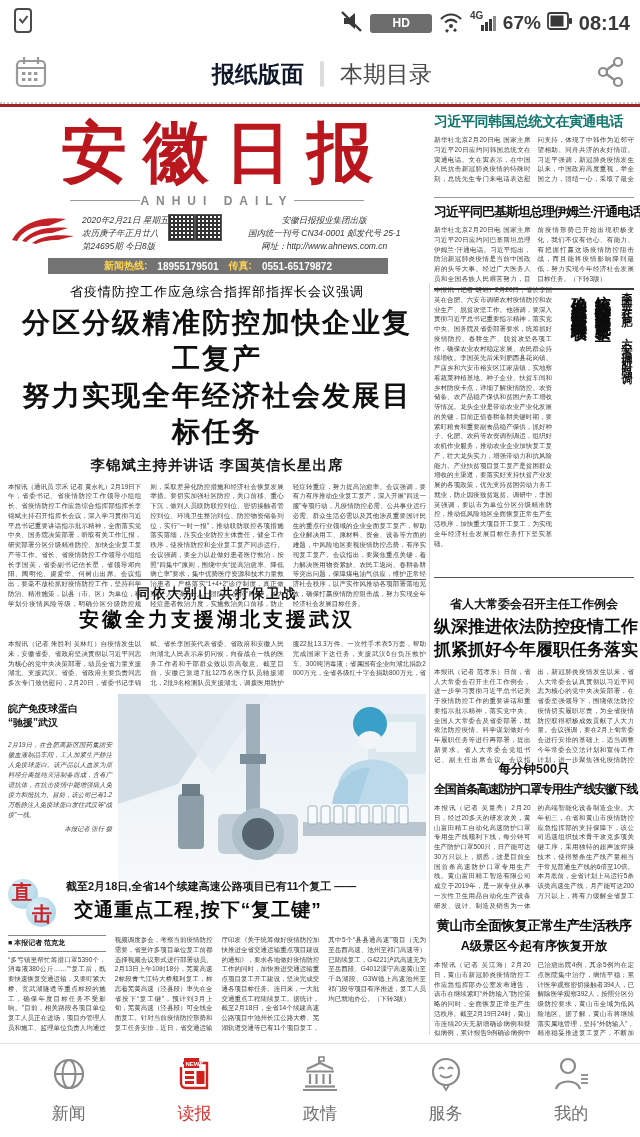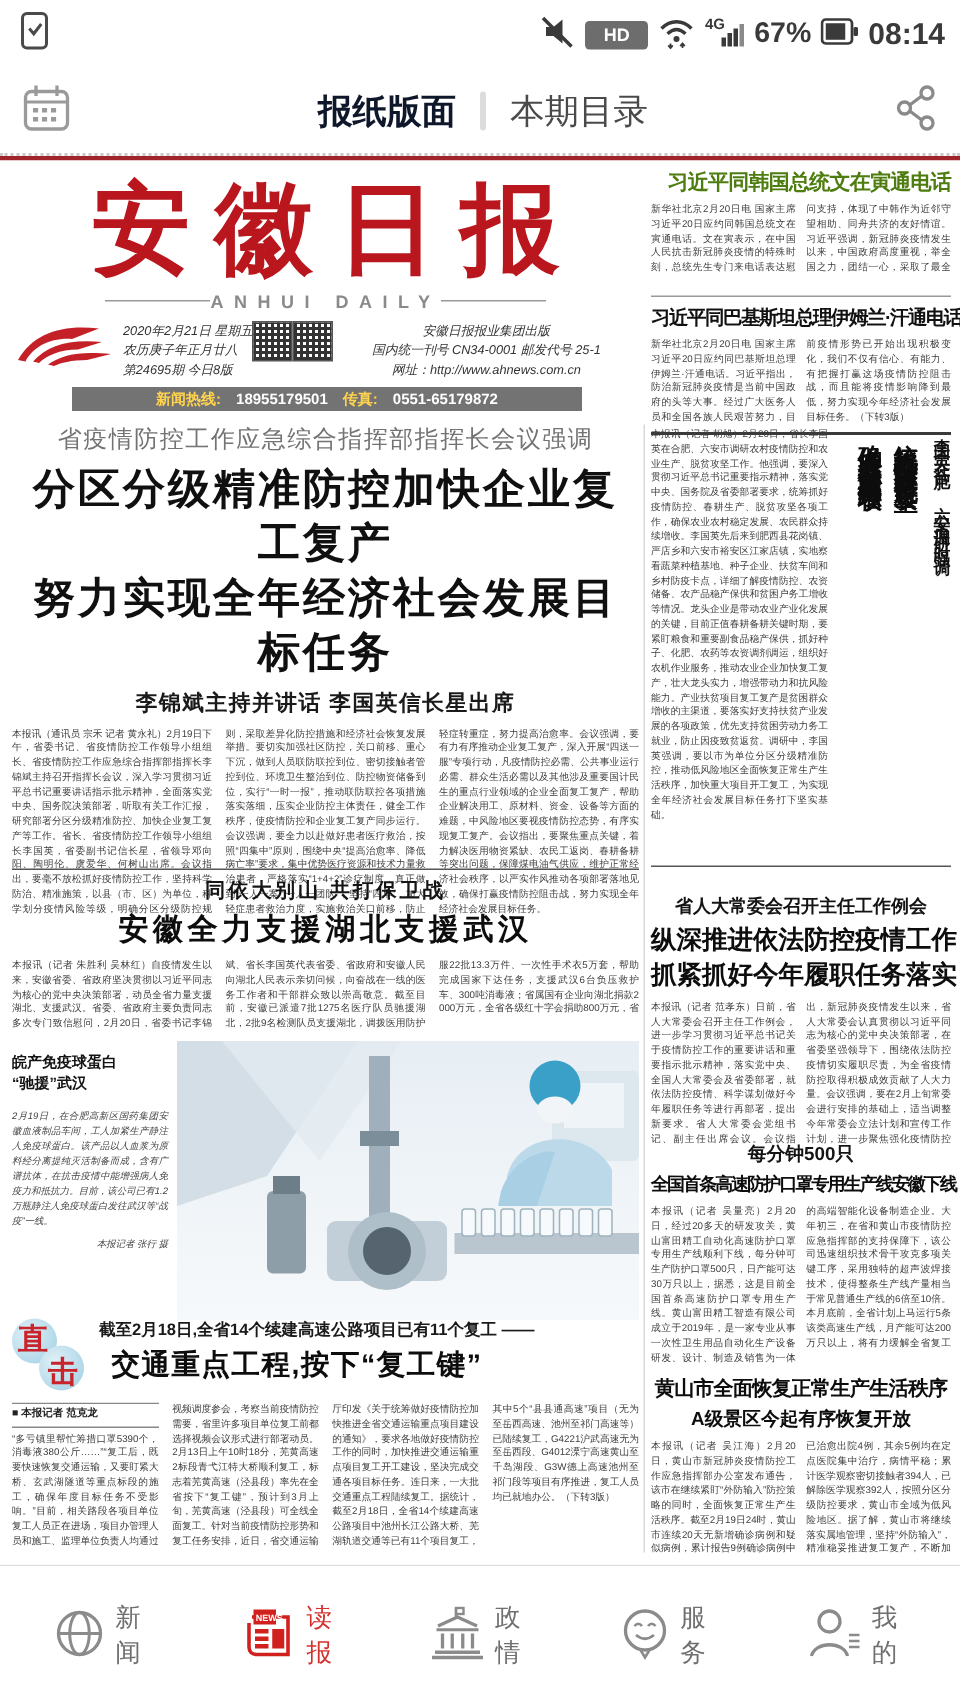--- a/index.html
+++ b/index.html
@@ -3,21 +3,21 @@
 <meta charset="utf-8">
 <style>
   * { margin:0; padding:0; box-sizing:border-box; }
   html,body { width:640px; height:1137px; background:#fff; font-family:"Liberation Sans","DejaVu Sans",sans-serif; overflow:hidden; }
 
   
   .status-bar { height:46px; display:flex; align-items:center; justify-content:space-between; padding:0 10px; color:#3a3a3a; background:#fff; }
   .sb-right { display:flex; align-items:center; gap:6px; }
   .sb-time { font-size:20px; font-weight:600; color:#3a3a3a; }
   .sb-batt-pct { font-size:19px; font-weight:600; color:#3a3a3a; }
-  .hd-badge { background:#6d6d6d; color:#fff; font-size:12px; font-weight:700; border-radius:3px; padding:2px 12px; line-height:1; height:19px; display:flex; align-items:center; }
+  .hd-badge { background:#6d6d6d; color:#fff; font-size:12px; font-weight:700; border-radius:3px; padding:2px 22px; line-height:1; height:19px; display:flex; align-items:center; }
 
   
   .app-bar { height:58px; display:flex; align-items:center; padding:0 14px; border-bottom:2px dotted #c9c9c9; background:#fff; }
   .ab-center { flex:1; display:flex; justify-content:center; align-items:center; gap:16px; font-size:23px; }
   .tab-active { color:#0f172a; font-weight:700; }
   .tab-inactive { color:#4a4a4a; }
   .ab-divider { width:4px; height:26px; background:#dcdcdc; border-radius:2px; }
   .red-line { height:3px; background:#a2242b; }
 
   
@@ -39,28 +39,28 @@
   .mh-info { display:flex; align-items:flex-start; gap:0; margin-top:6px;font-style:italic; }
   .mh-date { font-size:8.5px; line-height:1.55; color:#333; white-space:nowrap; }
   .qr { width:27px; height:27px; border:1px solid #555;
         background-image:repeating-linear-gradient(0deg,#333 0 2px,transparent 2px 4px),repeating-linear-gradient(90deg,#333 0 2px,#fff 2px 4px); }
   .mh-pub { font-size:8.5px; line-height:1.55; color:#333; text-align:center; flex:1; white-space:nowrap; }
   .mh-hotline { margin-top:5px; margin-left:40px; width:340px; height:16px; background:#737373; color:#fff; font-size:10px; font-weight:700; display:flex; align-items:center; justify-content:center; gap:10px; }
   .mh-hotline .lab { color:#ffd34d; }
 
   
   .topright { left:434px; top:2px; width:200px; border-bottom:2px solid #3a3a3a; padding-bottom:3px; }
-  .tr-title { font-size:14px; font-weight:800; color:#4d7c0f; text-align:right; white-space:nowrap; letter-spacing:-0.5px; margin:4px 0 4px; }
+  .tr-title { font-size:14px; font-weight:800; color:#0f766e; text-align:left; white-space:nowrap; letter-spacing:-0.5px; margin:4px 0 4px; }
   .tr-title2 { font-size:13px; font-weight:800; color:#111; text-align:center; white-space:nowrap; letter-spacing:-1px; margin:5px 0 4px; }
   .tr-body { height:58px; }
   .tr-sep { border-top:1px solid #9a9a9a; margin-top:4px; }
 
   
   .main-art { left:8px; top:176px; width:418px; }
-  .main-kicker { text-align:center; font-size:16px; color:#737373; letter-spacing:1px; }
+  .main-kicker { text-align:center; font-size:13px; color:#000000; letter-spacing:1px; }
   .main-title { text-align:center; font-size:28px; font-weight:900; color:#101010; letter-spacing:2px; line-height:1.3; margin-top:4px; }
   .main-byline { text-align:center; font-size:14.5px; font-weight:800; color:#1a1a1a; margin-top:5px; letter-spacing:1px; }
   .main-body { margin-top:7px; height:182px; }
 
   
   .research { left:434px; top:176px; width:200px; height:292px; }
   .research-body { position:absolute; left:0; top:2px; width:118px; height:286px; }
   .research-vert { position:absolute; right:0; top:0; height:292px; writing-mode:vertical-rl; }
   .rv-kicker { font-size:11px; font-weight:800; color:#111; letter-spacing:5px; margin-left:6px; }
   .rv-title { font-size:16px; font-weight:900; color:#0d0d0d; letter-spacing:2px; margin-left:3px; }
@@ -105,21 +105,21 @@
   .stamp .ch { position:absolute; font-size:20px; font-weight:900; color:#c8242b; font-family:"DejaVu Serif",serif; }
   .stamp .c1 { left:4px; top:2px; }
   .stamp .c2 { left:24px; top:24px; }
   .tf-kicker { position:absolute; left:58px; top:4px; width:310px; font-size:11px; font-weight:800; color:#1a1a1a; }
   .tf-title { position:absolute; left:40px; top:22px; width:300px; text-align:center; font-size:19px; font-weight:900; color:#0d0d0d; letter-spacing:1px; }
   .tf-body { height:102px; margin-top:2px; }
   .tf-byline { font-size:7px; font-weight:700; color:#222; border-top:1px solid #888; border-bottom:1px solid #888; padding:2px 0; margin-bottom:3px; }
 
   
   .bottom-nav { height:92px; border-top:1px solid #e0e0e0; display:flex; align-items:center; justify-content:space-around; background:#fff; padding:0 6px; }
-  .nav-item { display:flex; flex-direction:row; align-items:flex-end; gap:5px; width:70px; }
+  .nav-item { display:flex; flex-direction:column; align-items:center; gap:5px; width:70px; }
   .nav-label { font-size:17px; color:#6f6f6f; }
   .nav-label.active { color:#d3312e; }
 </style>
 </head>
 <body>
 
 <div class="status-bar">
   <span>
     <svg width="26" height="30" viewBox="0 0 26 30">
         <rect x="5" y="3" width="16" height="23" rx="3" fill="none" stroke="#4a4a4a" stroke-width="2"></rect>

